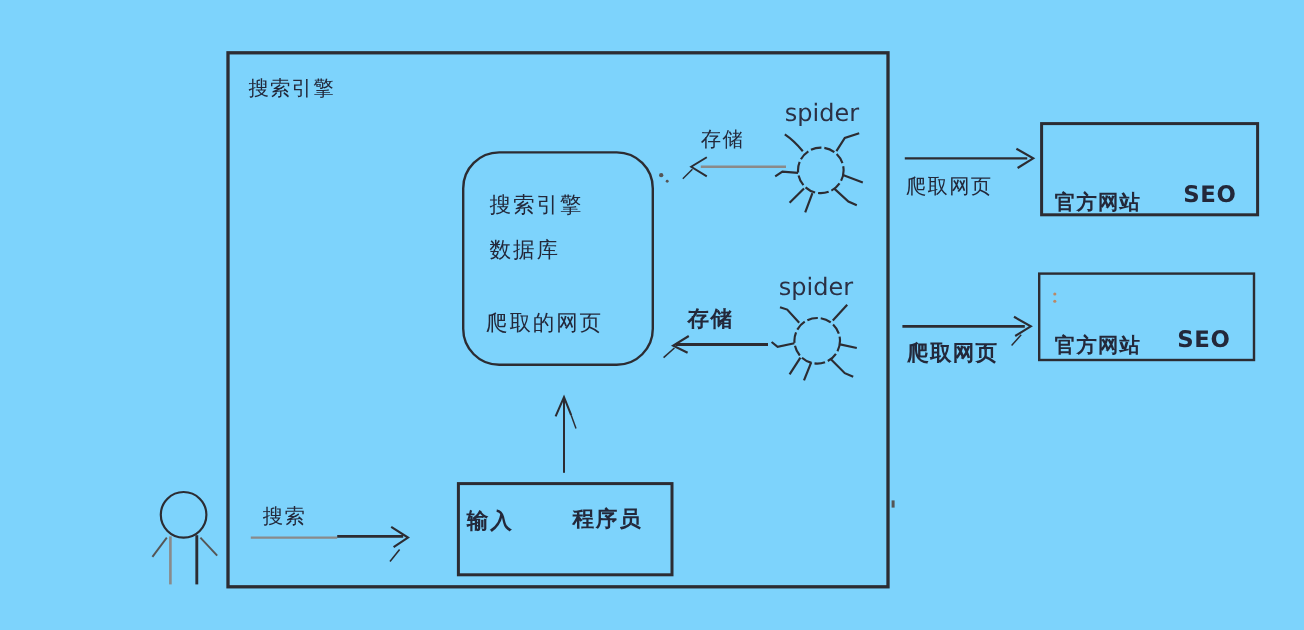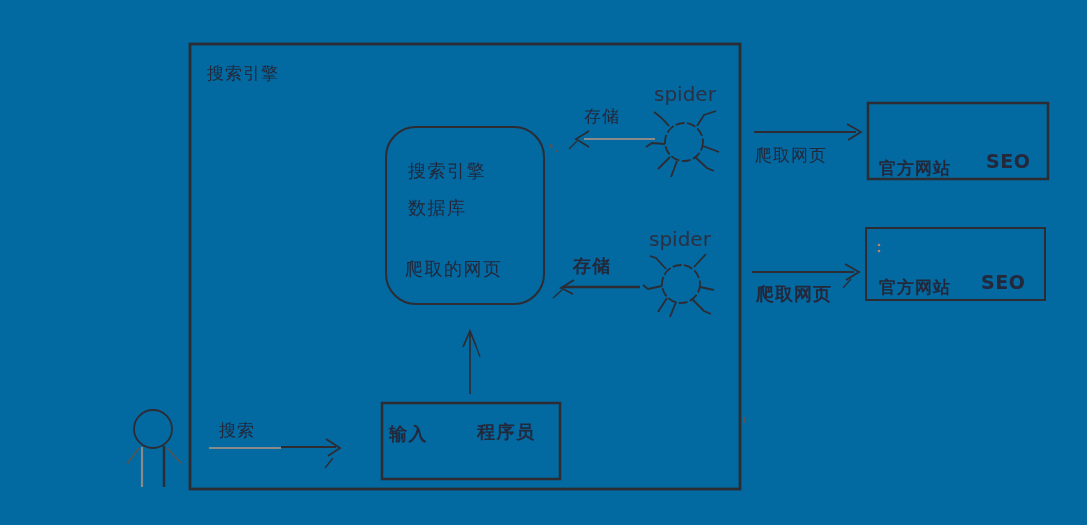--- a/index.html
+++ b/index.html
@@ -5,21 +5,21 @@
   html, body {
     margin: 0;
     padding: 0;
     background: #ffffff;
     font-family: "DejaVu Sans", "Liberation Sans", sans-serif;
   }
   .stage {
     position: relative;
     width: 1087px;
     height: 525px;
-    background: #0369a1;
+    background: #7dd3fc;
     overflow: hidden;
   }
   svg text {
     fill: #23283a;
     font-family: "DejaVu Sans", "Liberation Sans", sans-serif;
   }
   .cn { font-size: 17px; font-weight: 500; letter-spacing: 1px; }
   .cn-lg { font-size: 18px; font-weight: 500; letter-spacing: 1.5px; }
   .cn-bold { font-size: 18px; font-weight: 700; letter-spacing: 1px; }
   .spider-label { font-size: 20px; font-weight: 500; fill: #2b3044; }

